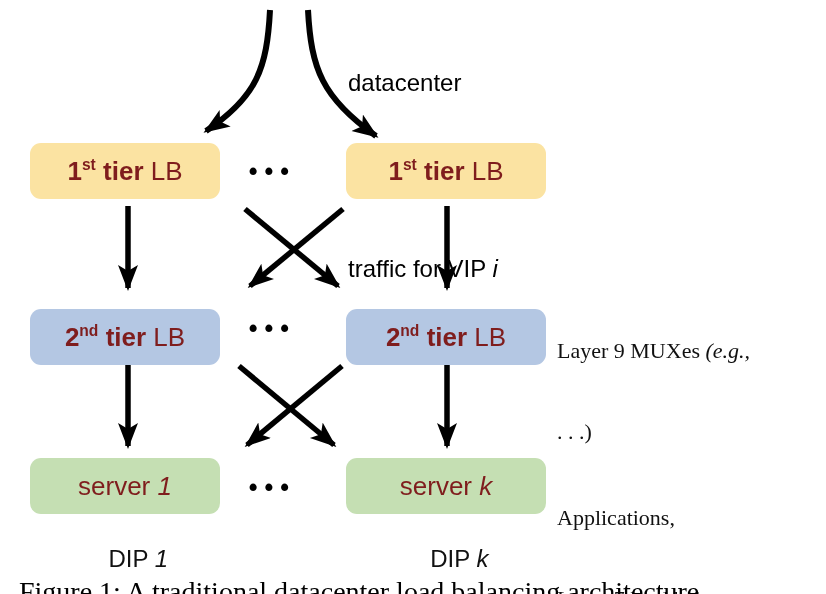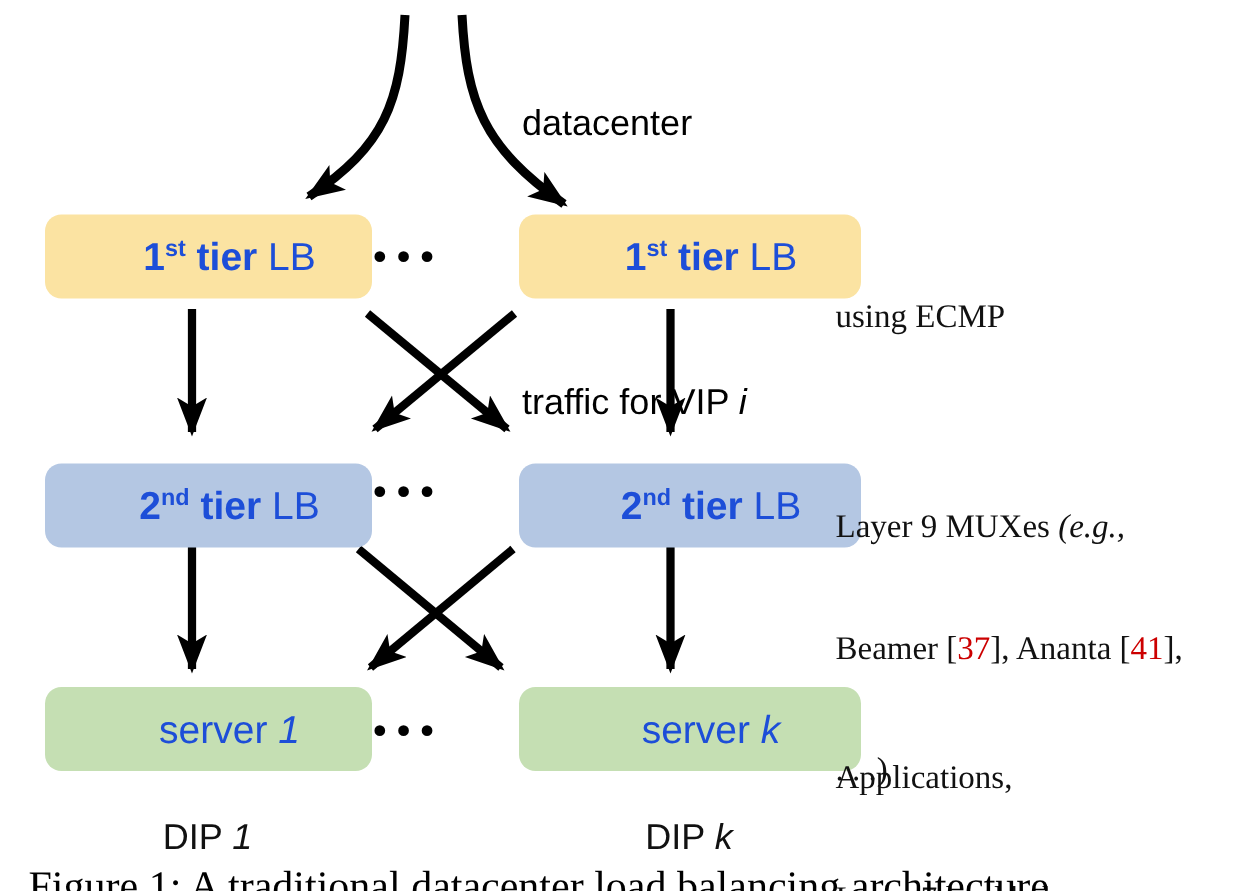--- a/index.html
+++ b/index.html
@@ -6,21 +6,21 @@
   #fig{
     position:relative; width:826px; height:594px;
     background:#ffffff; overflow:hidden;
     font-family:"Liberation Sans", sans-serif;
     color:#000;
   }
   #arrows{position:absolute; left:0; top:0; z-index:1;}
   .box{
     position:absolute; height:56px; border-radius:11px;
     display:flex; align-items:center; justify-content:center;
-    font-size:26px; color:#1d4ed8; z-index:2; white-space:pre;padding-left:28px;
+    font-size:26px; color:#7f1d1d; z-index:2; white-space:pre;
   }
   .box-left{left:30px; width:190px;}
   .box-right{left:346px; width:200px;}
   .row1{top:143px; background:var(--tier1-fill,#FBE3A2);}
   .row2{top:309px; background:var(--tier2-fill,#B4C7E3);}
   .row3{top:458px; background:var(--tier3-fill,#C5DFB3);align-items:center;}
   .bold{font-weight:bold;}
   .sup{font-size:0.6em; vertical-align:super; line-height:0;}
   .it{font-style:italic;}
   .dots{
@@ -87,33 +87,31 @@
   </div>
 
   <div class="box box-left row1">
     <span class="bold"><span>1</span><span class="sup">st</span><span> tier</span></span><span> LB</span>
   </div>
   <div class="dots dots1">•••</div>
   <div class="box box-right row1">
     <span class="bold"><span>1</span><span class="sup">st</span><span> tier</span></span><span> LB</span>
   </div>
   <div class="ann ann-ecmp">
-    <div>using ECMP</div>
   </div>
 
   <div class="box box-left row2">
     <span class="bold"><span>2</span><span class="sup">nd</span><span> tier</span></span><span> LB</span>
   </div>
   <div class="dots dots2">•••</div>
   <div class="box box-right row2">
     <span class="bold"><span>2</span><span class="sup">nd</span><span> tier</span></span><span> LB</span>
   </div>
   <div class="ann ann-mux">
     <div><span>Layer 9 MUXes </span><span class="it">(e.g.,</span></div>
-    <div><span>Beamer [</span><span class="cite">37</span><span>], Ananta [</span><span class="cite">41</span><span>],</span></div>
     <div>. . .)</div>
   </div>
 
   <div class="box box-left row3">
     <span>server </span><span class="it">1</span>
   </div>
   <div class="dots dots3">•••</div>
   <div class="box box-right row3">
     <span>server </span><span class="it">k</span>
   </div>

